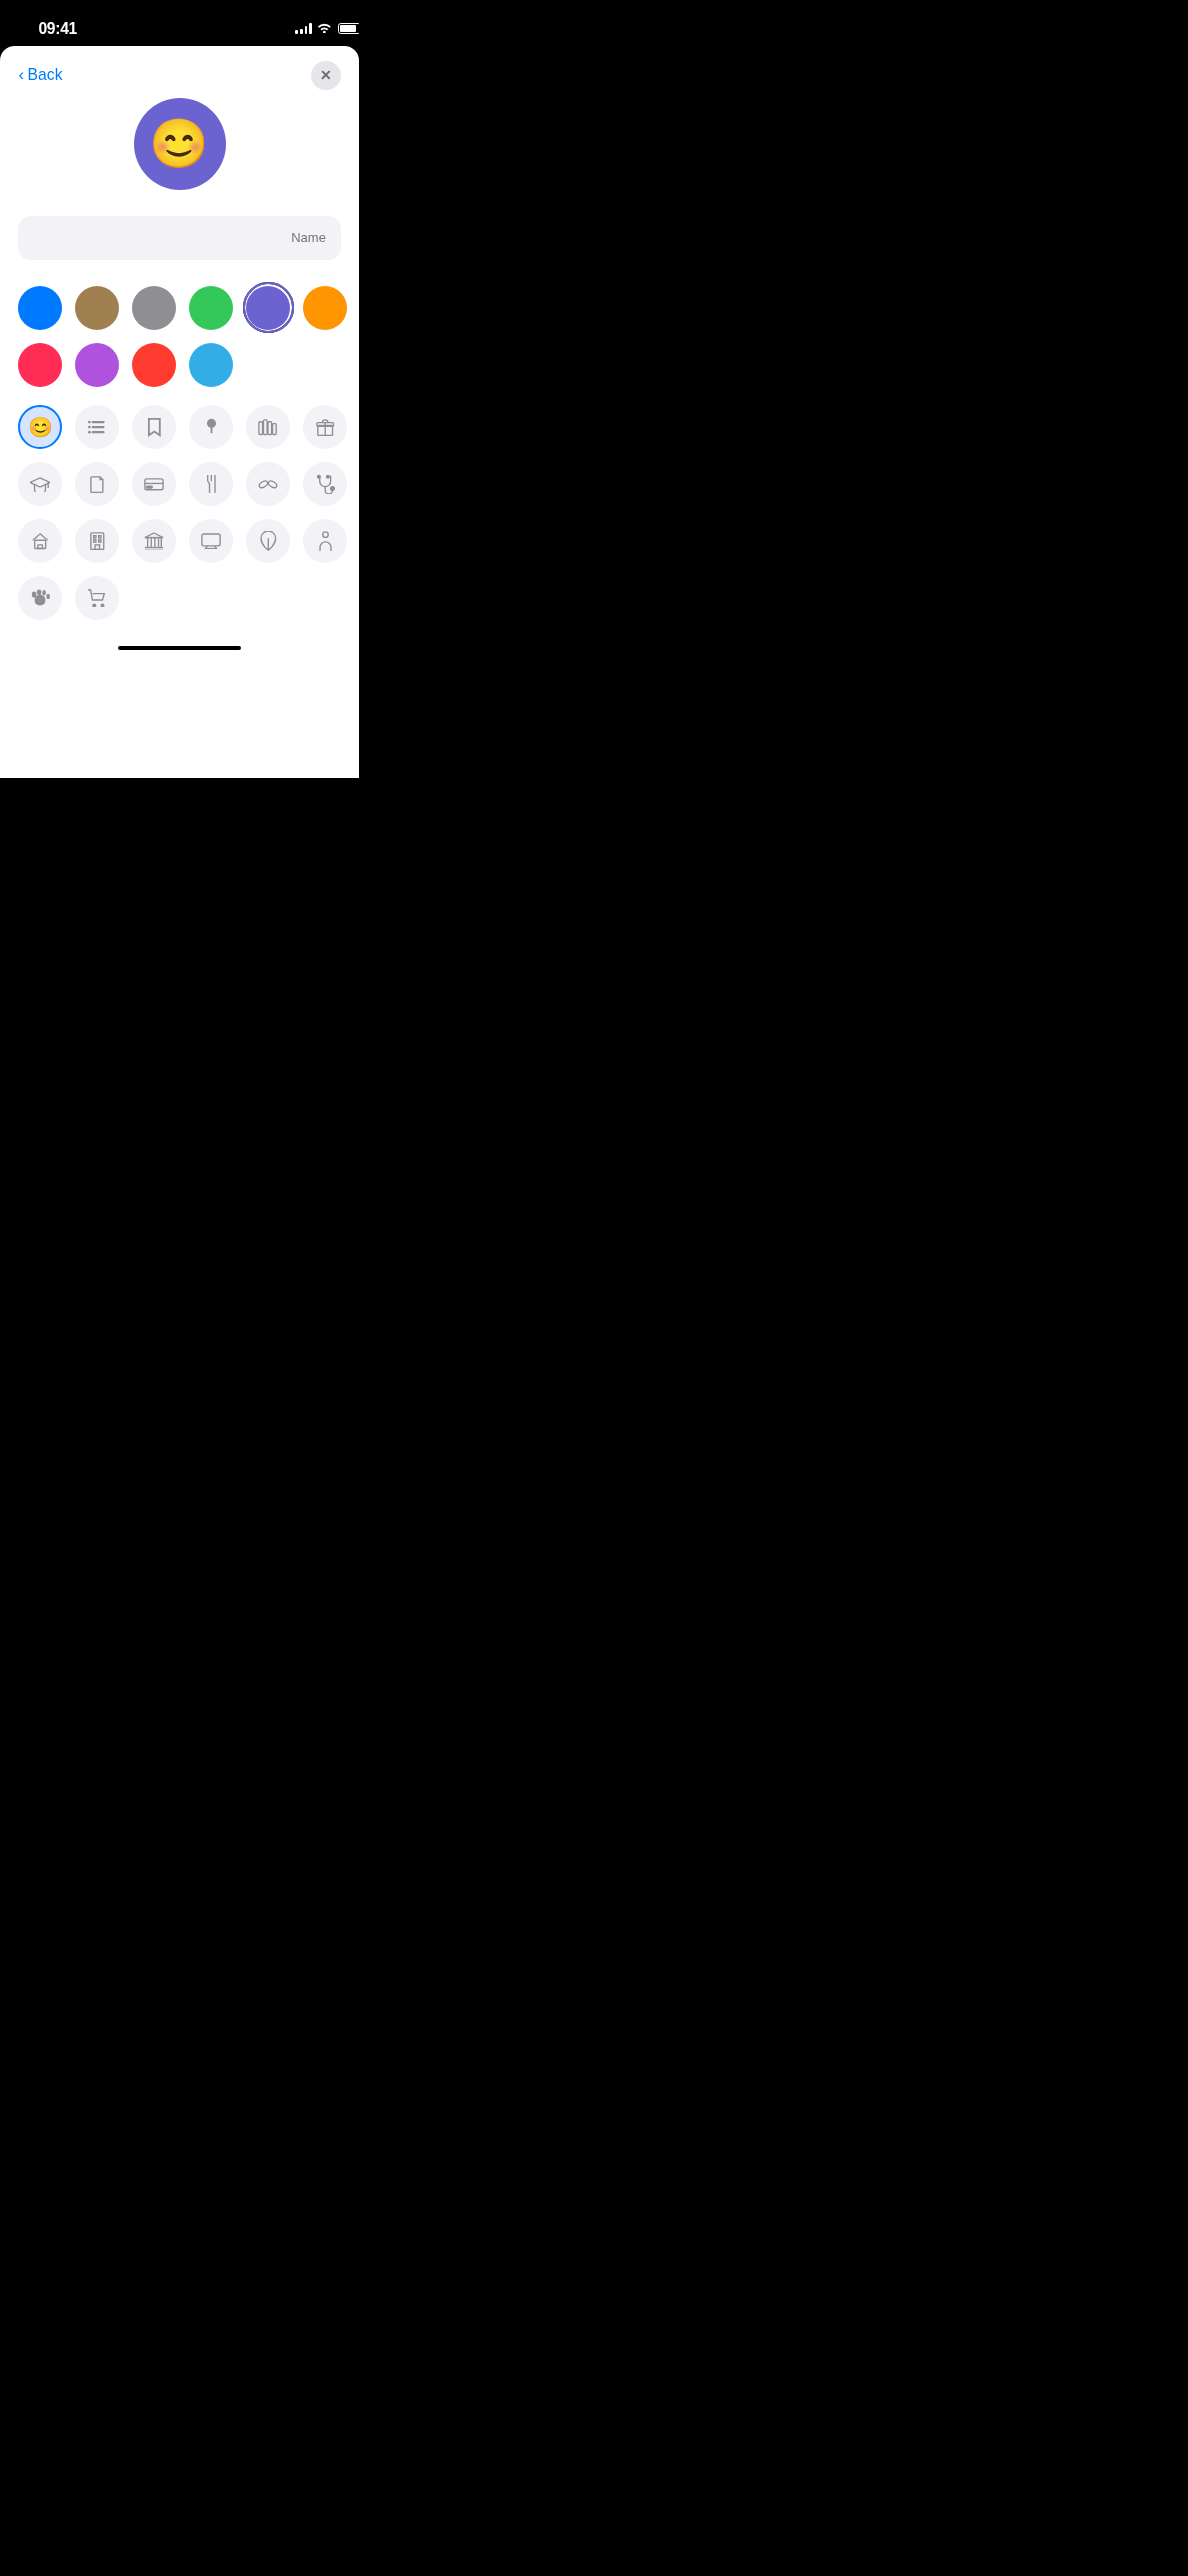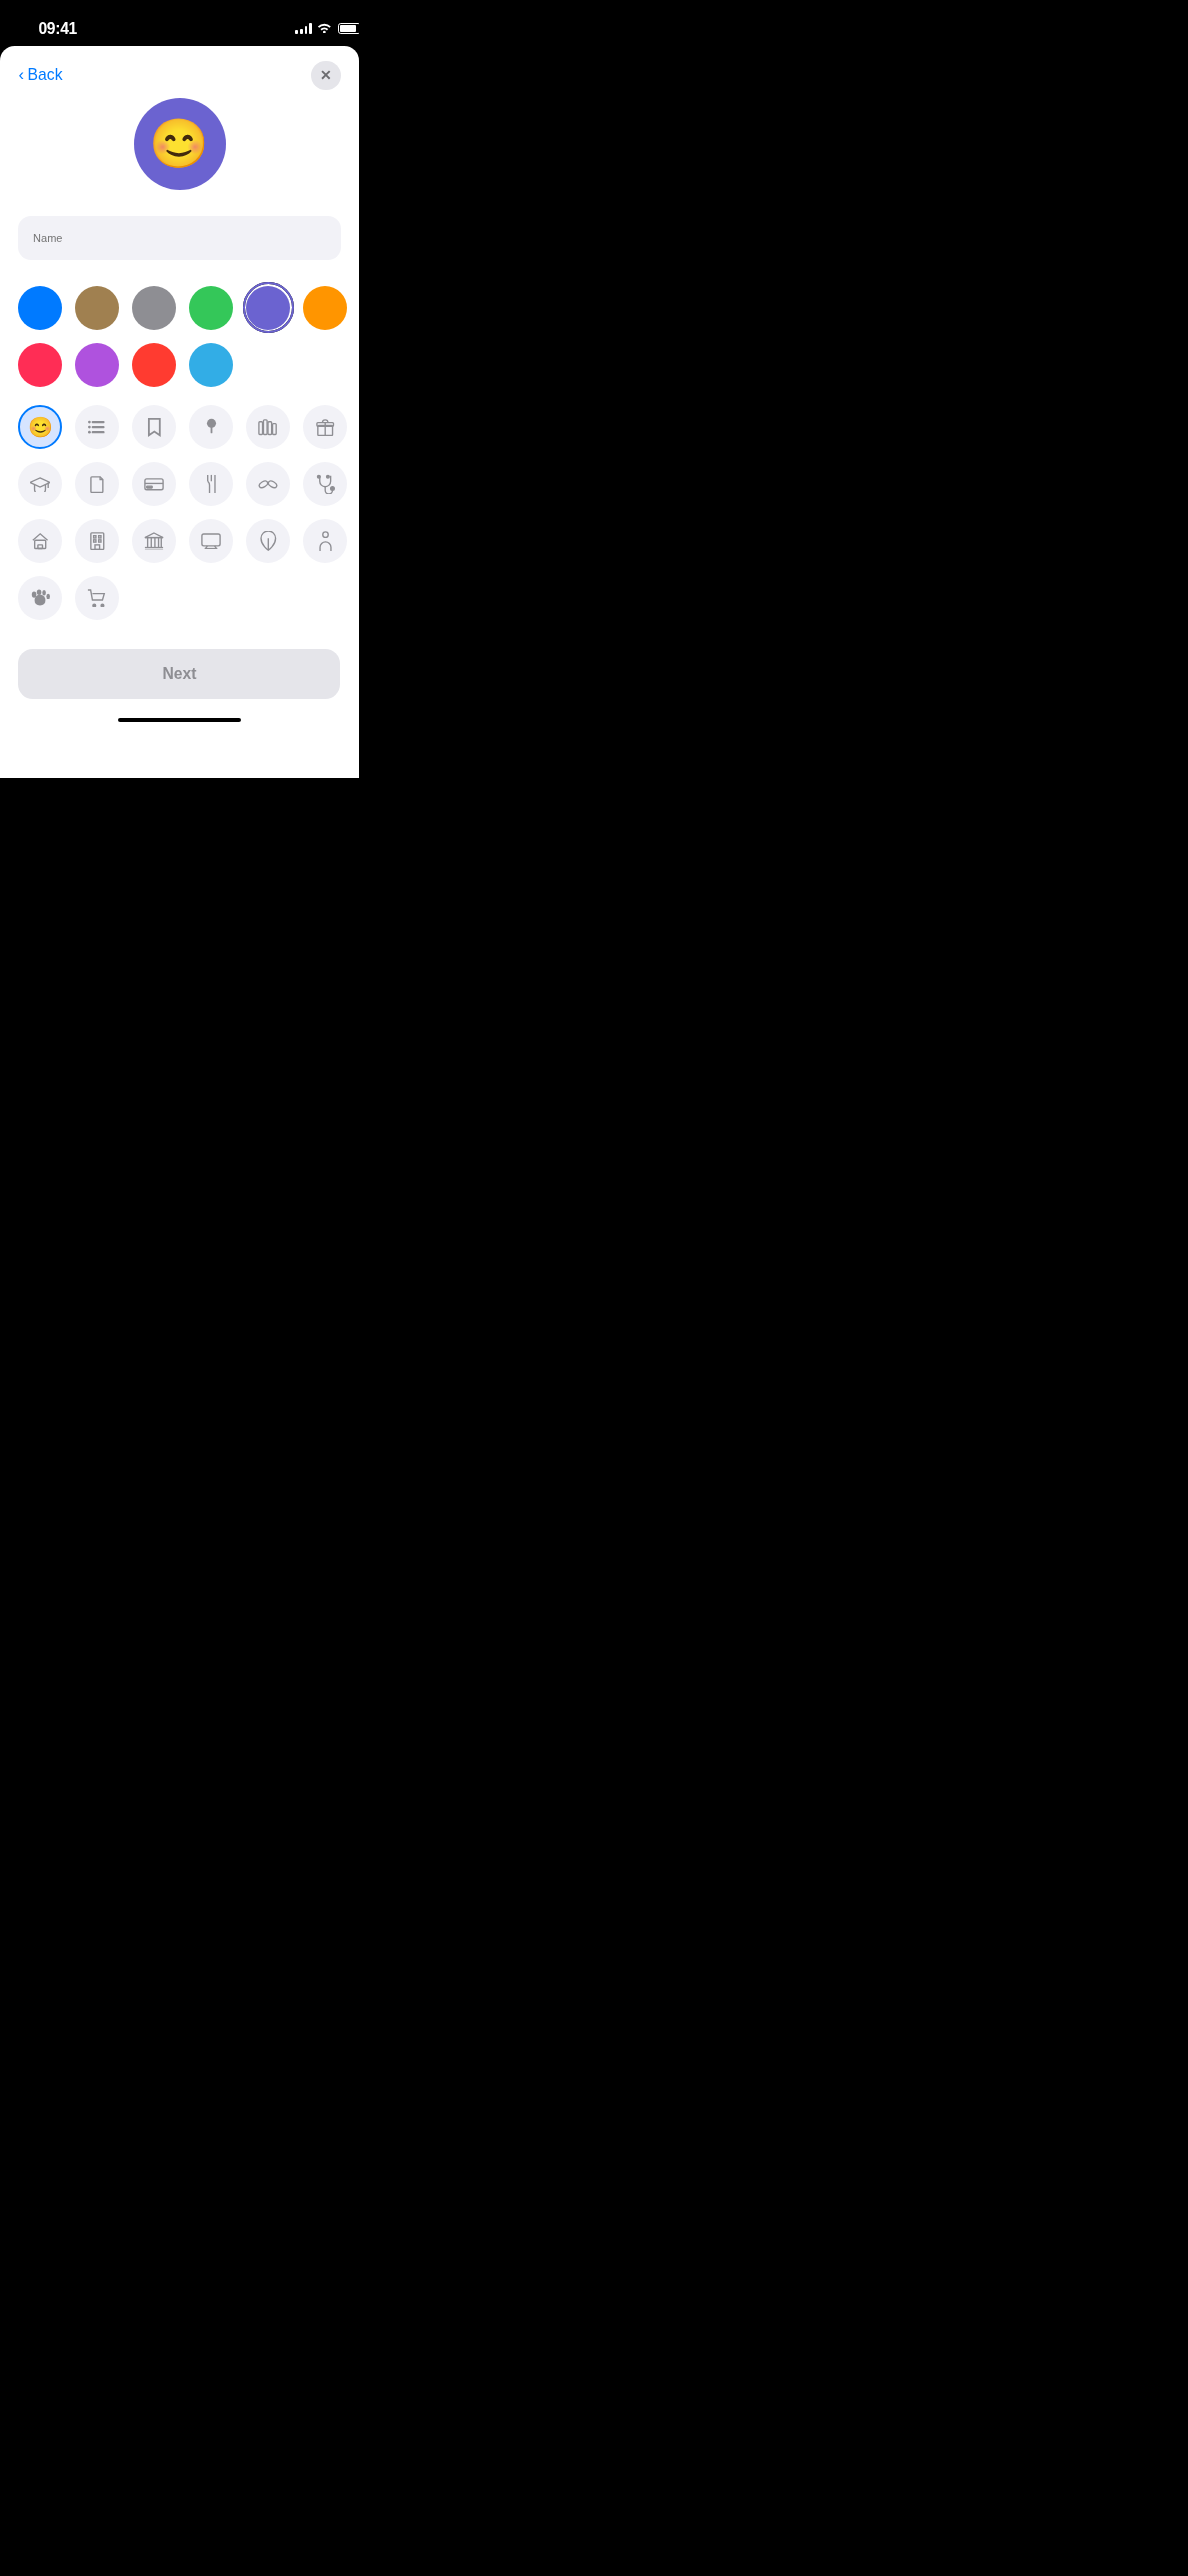--- a/index.html
+++ b/index.html
@@ -173,23 +173,23 @@
       display: flex;
       align-items: center;
       padding: 0 14.7px;
     }
 
     .name-input-field {
       width: 100%;
       background: transparent;
       border: none;
       outline: none;
-      font-size: 11px;
+      font-size: 13px;
       color: #0369a1;
-      text-align: left;
+      text-align: right;
     }
 
     .colors-grid {
       display: grid;
       grid-template-columns: repeat(6, 1fr);
       gap: 13px;
       padding: 0 18.4px 18.4px;
     }
 
     .color-circle {
@@ -480,19 +480,18 @@
         <div class="icon-circle">
           <svg width="20" height="18.4" viewBox="0 0 22 20" fill="none" stroke="#8E8E93" stroke-width="1.5">
             <path d="M1 1h3l2 11h11l2-7H6"></path>
             <circle cx="8" cy="18" r="1.5" fill="#8E8E93"></circle>
             <circle cx="17" cy="18" r="1.5" fill="#8E8E93"></circle>
           </svg>
         </div>
       </div>
 
     
-    <button class="next-button">Next</button>
 
     
     <div class="home-indicator"></div>
   </div>
 </div>
 
 
 </body></html>

